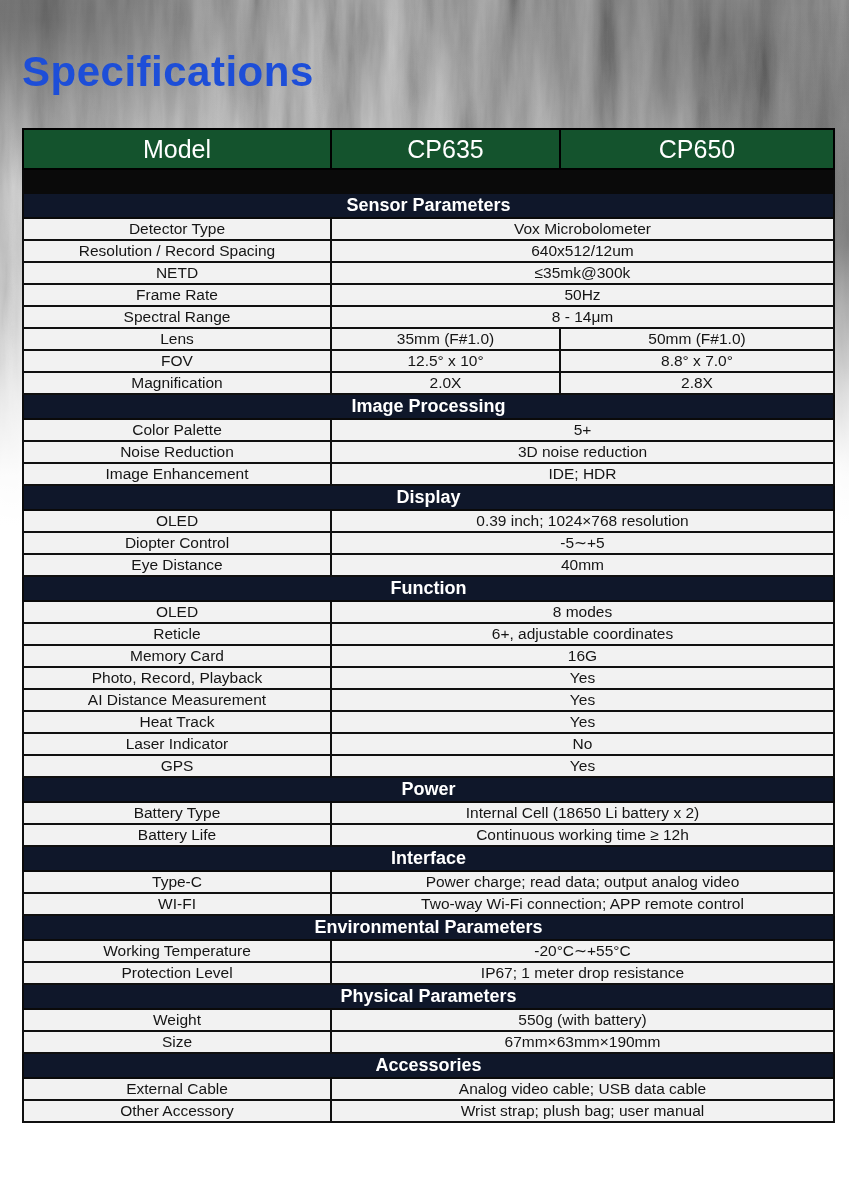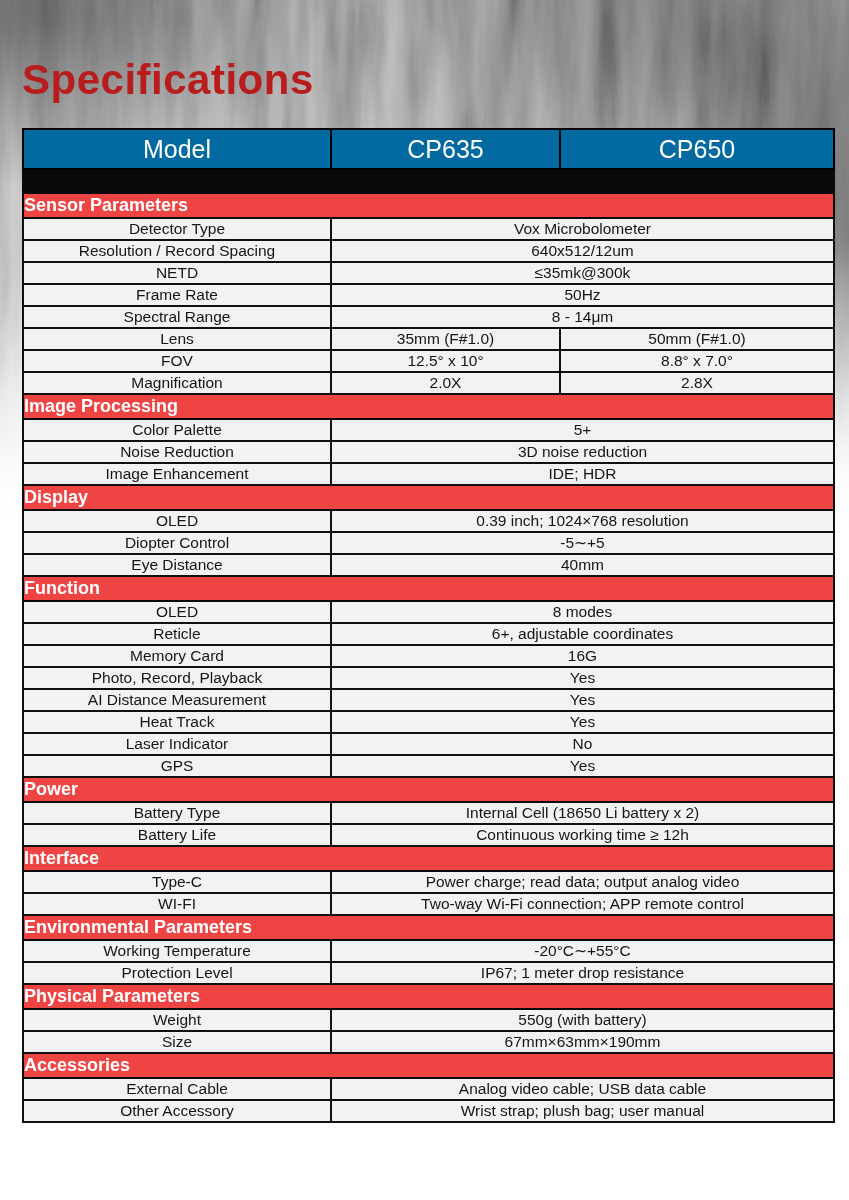--- a/index.html
+++ b/index.html
@@ -38,54 +38,55 @@
       rgba(255,255,255,0.20) 30%,
       rgba(255,255,255,0.70) 48%,
       rgba(255,255,255,0.95) 58%,
       #ffffff 64%);
   }
 
   
   .content { position: absolute; inset: 0; z-index: 1; }
 
   .page-title {
-    position: absolute; left: 22px; top: 56px;
+    position: absolute; left: 22px; top: 48px;
     margin: 0;
     font-size: 42px; font-weight: 600;
     letter-spacing: 0.5px;
-    color: #b91c1c;
+    color: #1d4ed8;
   }
 
   table.spec-table {
     position: absolute; left: 22px; top: 128px;
     width: 811px;
     border-collapse: collapse;
     table-layout: fixed;
   }
   .spec-table td, .spec-table th { padding: 0; line-height: 1.05; }
 
   tr.model-row th {
-    background: #0369a1;
+    background: #14532d;
     color: #ffffff;
     font-size: 25px; font-weight: 500;
     height: 38px;
     text-align: center;
     vertical-align: middle;
     border: 2px solid #000000;
   }
   tr.gap-row td {
     background: #0a0a0a;
     height: 22px;
     border: 2px solid #0a0a0a;
   }
   tr.sec-row td {
-    background: #ef4444;
+    background: #0f172a;
     color: #ffffff;
     font-size: 18px; font-weight: 600;
     height: 23px;
+    text-align: center;
     vertical-align: middle;
     border: 2px solid #0a0a0a;
   }
   tr.data-row td {
     background: #f2f2f2;
     color: #151515;
     font-size: 15.5px; font-weight: 400;
     height: 20px;
     text-align: center;
     vertical-align: middle;

